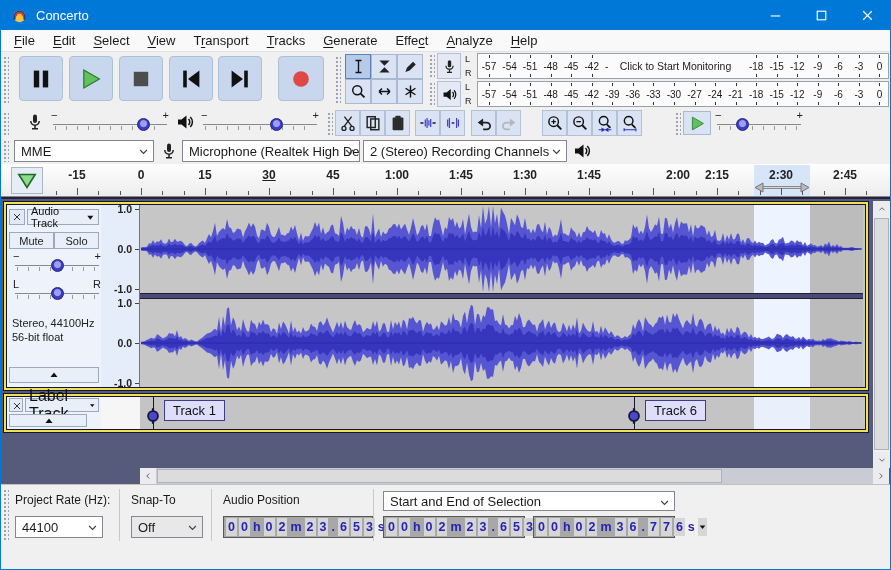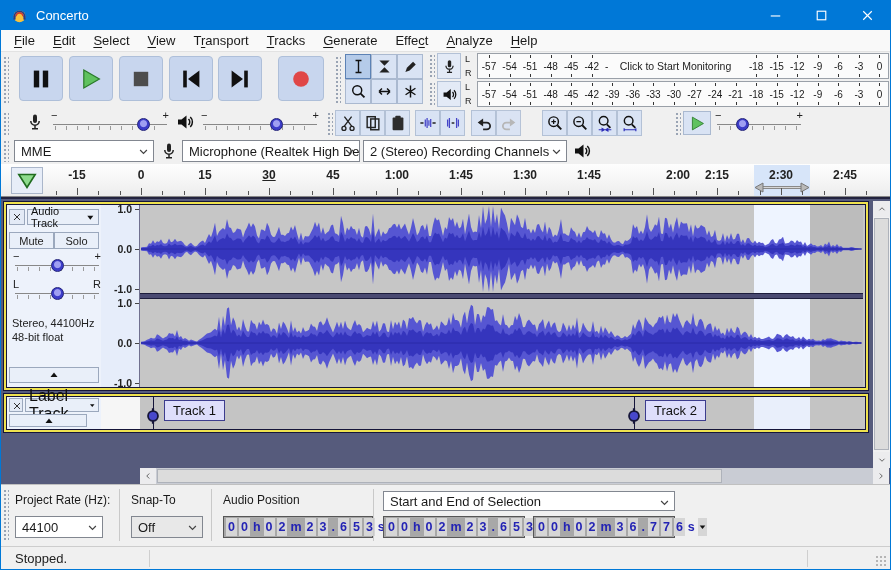--- a/index.html
+++ b/index.html
@@ -719,21 +719,21 @@
           <div class="sl-thumb" style="left: 37.5px;"></div>
         </div>
         <div class="hslider tp-slider" id="pan-slider" style="top:76px">
           <span class="sl-minus">L</span>
           <span class="sl-plus">R</span>
           <div class="sl-line"></div>
             <div class="sl-ticks"></div>
           <div class="sl-thumb" style="left: 37.5px;"></div>
         </div>
         <div class="tp-info" style="top:112px">Stereo, 44100Hz</div>
-        <div class="tp-info" style="top:126px">48-bit float</div>
+        <div class="tp-info" style="top:126px">56-bit float</div>
         <div class="collapse-btn" style="left:2px;top:162px;width:90px;height:16px">
             <span class="ico" style="width:12px;height:10px">
               <svg viewBox="0 0 20 20">
                 <polygon points="3,14 17,14 10,5" fill="#111"></polygon>
               </svg>
             </span>
           </div>
       </div>
       <div class="vruler" id="audio-vruler" style="height:182px">
           <span class="vr-label" style="top: 4px;">1.0</span>
@@ -805,21 +805,21 @@
             <span>Track 1</span>
           </div>
           <div class="flag ico" style="left: 4px; top: 10px;">
             <svg viewBox="0 0 20 20">
               <circle cx="10" cy="10" r="5.5" fill="#4848cc" stroke="#15153a" stroke-width="2"></circle>
               <path d="M10 1.5v3M10 15.5v3" stroke="#15153a" stroke-width="2.5"></path>
             </svg>
           </div>
           <div class="flag-stem" style="left: 494px;"></div>
           <div class="label-box" style="left: 505px;">
-            <span>Track 2</span>
+            <span>Track 6</span>
           </div>
           <div class="flag ico" style="left: 485px; top: 10px;">
             <svg viewBox="0 0 20 20">
               <circle cx="10" cy="10" r="5.5" fill="#4848cc" stroke="#15153a" stroke-width="2"></circle>
               <path d="M10 1.5v3M10 15.5v3" stroke="#15153a" stroke-width="2.5"></path>
             </svg>
           </div>
         </div>
     </div>
 
@@ -946,20 +946,14 @@
         <span class="tf-d">6</span>
         <span class="tf-s">s</span>
         <span class="tf-arrow ico">
           <svg viewBox="0 0 20 20">
             <polygon points="3,6 17,6 10,15" fill="#111"></polygon>
           </svg>
         </span>
       </div>
   </div>
 
-  <div id="statusbar">
-    <span id="status-text">Stopped.</span>
-    <div class="sb-sep" style="left:148px"></div>
-    <div class="sb-sep" style="left:806px"></div>
-    <div id="resize-grip"></div>
-  </div>
 
 </div>
 
 </body></html>

